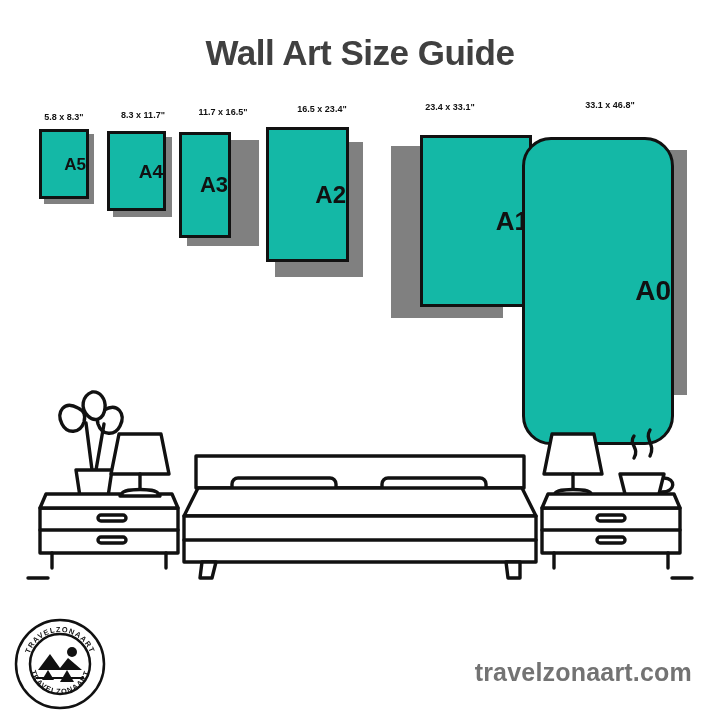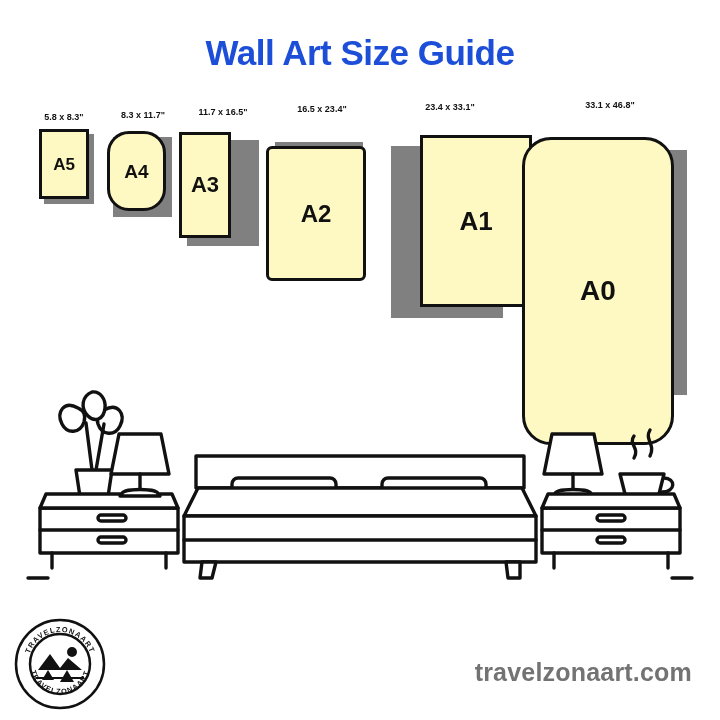--- a/index.html
+++ b/index.html
@@ -19,21 +19,21 @@
   
   #page-title {
     position: absolute;
     top: 33px;
     left: 0;
     width: 720px;
     text-align: center;
     font-size: 35px;
     font-weight: bold;
     letter-spacing: -0.5px;
-    color: #1d4ed8;
+    color: #404040;
   }
 
   
   #frames {
     position: absolute;
     left: 0;
     top: 0;
     width: 720px;
     height: 400px;
   }
@@ -49,26 +49,26 @@
     font-weight: bold;
     color: #111111;
     white-space: nowrap;
   }
   .frame-shadow {
     position: absolute;
     background: #808080;
   }
   .frame-box {
     position: absolute;
-    background: #fef9c3;
+    background: #14b8a6;
     border: 3px solid #111111;
     box-sizing: border-box;
     display: flex;
     align-items: center;
-    justify-content: center;
+    justify-content: flex-end;
   }
   .frame-label {
     font-weight: bold;
     color: #111111;
     line-height: 1;
   }
 
   
   #scene {
     position: absolute;
@@ -114,37 +114,37 @@
     <div class="frame-dim" style="top:0px;">5.8 x 8.3"</div>
     <div class="frame-shadow" style="left:14px; top:22px; width:50px; height:70px;"></div>
     <div class="frame-box" style="left:9px; top:17px; width:50px; height:70px;">
       <span class="frame-label" style="font-size:17px;">A5</span>
     </div>
   </div>
 
   <div class="frame-group" style="left:95px; top:110px; width:96px; height:110px;">
     <div class="frame-dim" style="top:0px;">8.3 x 11.7"</div>
     <div class="frame-shadow" style="left:18px; top:27px; width:59px; height:80px;"></div>
-    <div class="frame-box" style="left:12px; top:21px; width:59px; height:80px;border-radius:22px;">
+    <div class="frame-box" style="left:12px; top:21px; width:59px; height:80px;">
       <span class="frame-label" style="font-size:19px;">A4</span>
     </div>
   </div>
 
   <div class="frame-group" style="left:168px; top:107px; width:110px; height:145px;">
     <div class="frame-dim" style="top:0px;">11.7 x 16.5"</div>
     <div class="frame-shadow" style="left:19px; top:33px; width:72px; height:106px;"></div>
     <div class="frame-box" style="left:11px; top:25px; width:52px; height:106px;">
       <span class="frame-label" style="font-size:22px;">A3</span>
     </div>
   </div>
 
   <div class="frame-group" style="left:258px; top:104px; width:128px; height:180px;">
     <div class="frame-dim" style="top:0px;">16.5 x 23.4"</div>
     <div class="frame-shadow" style="left:17px; top:38px; width:88px; height:135px;"></div>
-    <div class="frame-box" style="left:8px; top:42px; width:100px; height:135px;border-radius:6px;">
+    <div class="frame-box" style="left:8px; top:23px; width:83px; height:135px;">
       <span class="frame-label" style="font-size:24px;">A2</span>
     </div>
   </div>
 
   <div class="frame-group" style="left:370px; top:102px; width:160px; height:225px;">
     <div class="frame-dim" style="top:0px;">23.4 x 33.1"</div>
     <div class="frame-shadow" style="left:21px; top:44px; width:112px; height:172px;"></div>
     <div class="frame-box" style="left:10px; top:33px; width:112px; height:172px;margin-left:40px;">
       <span class="frame-label" style="font-size:26px;">A1</span>
     </div>

